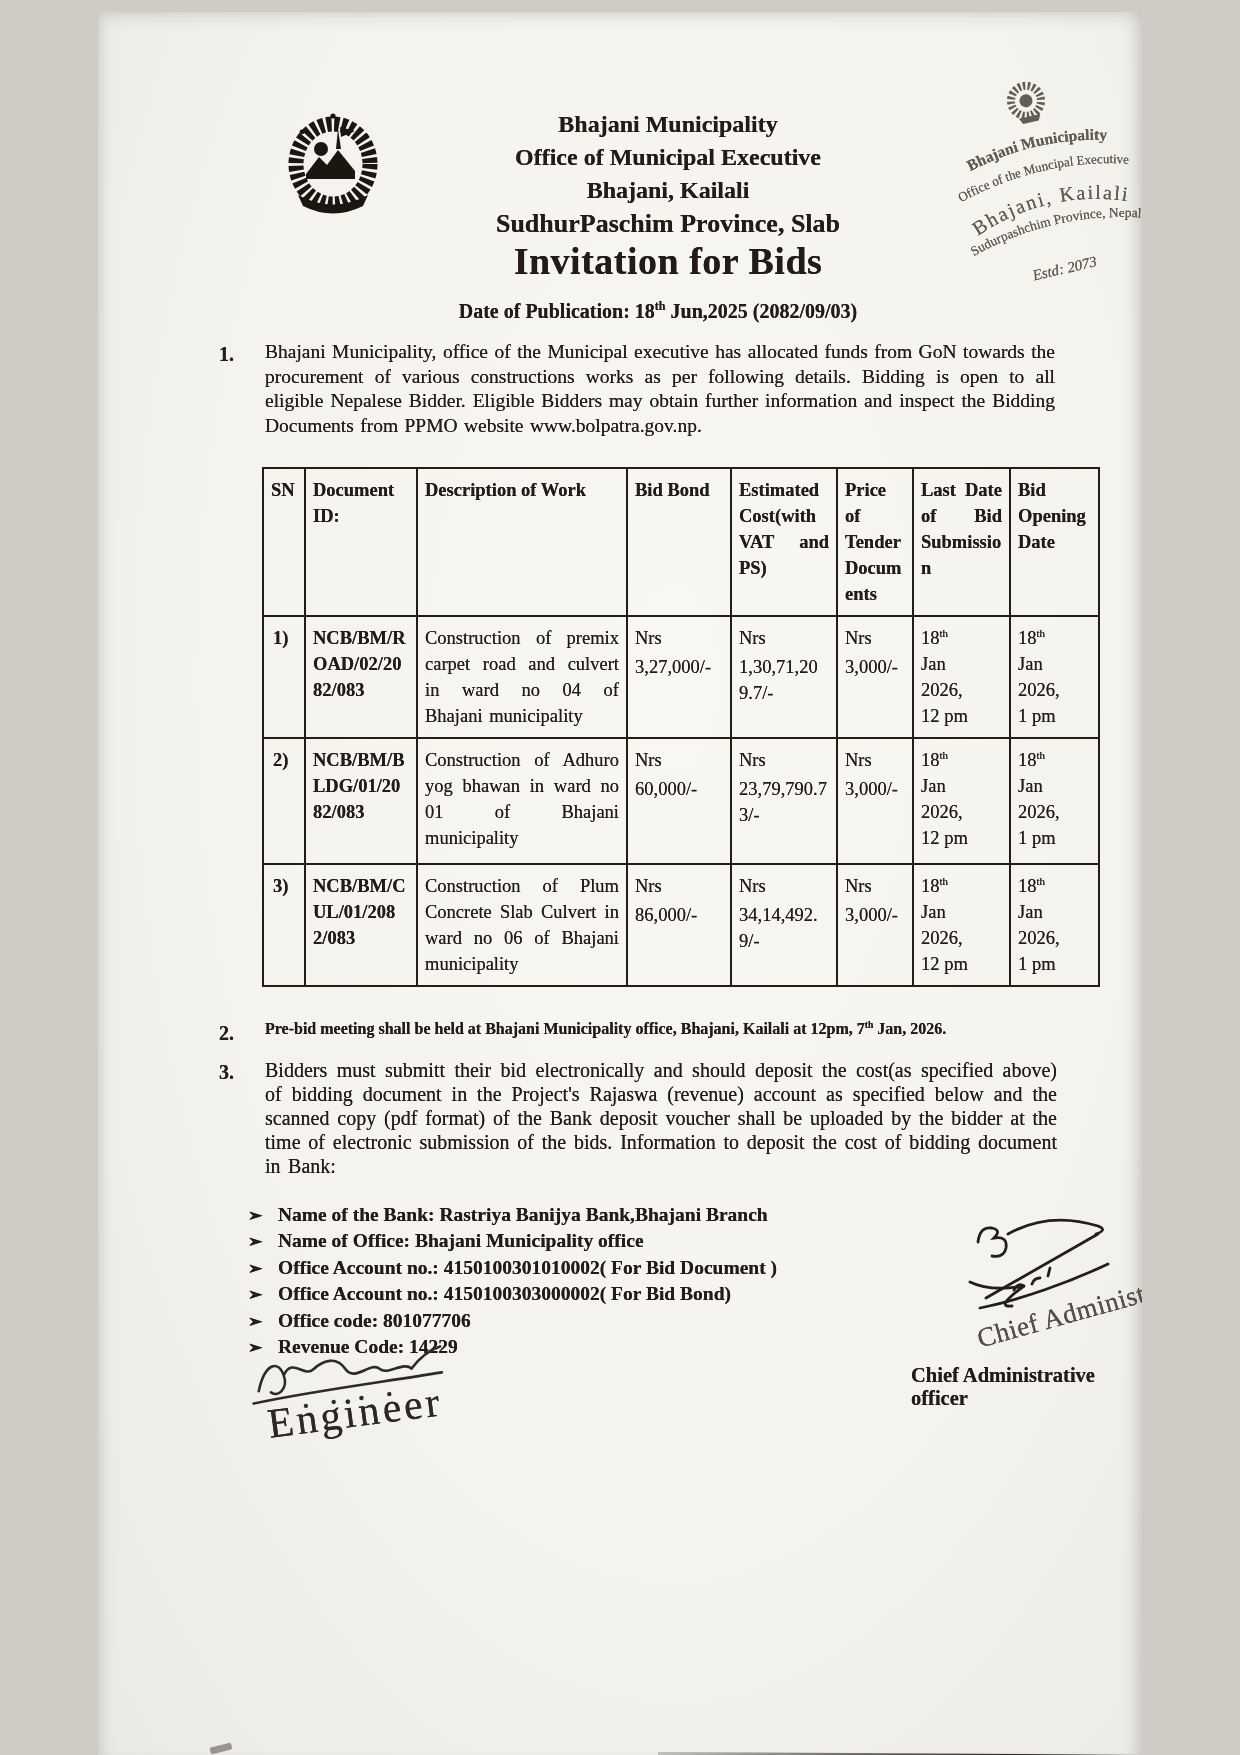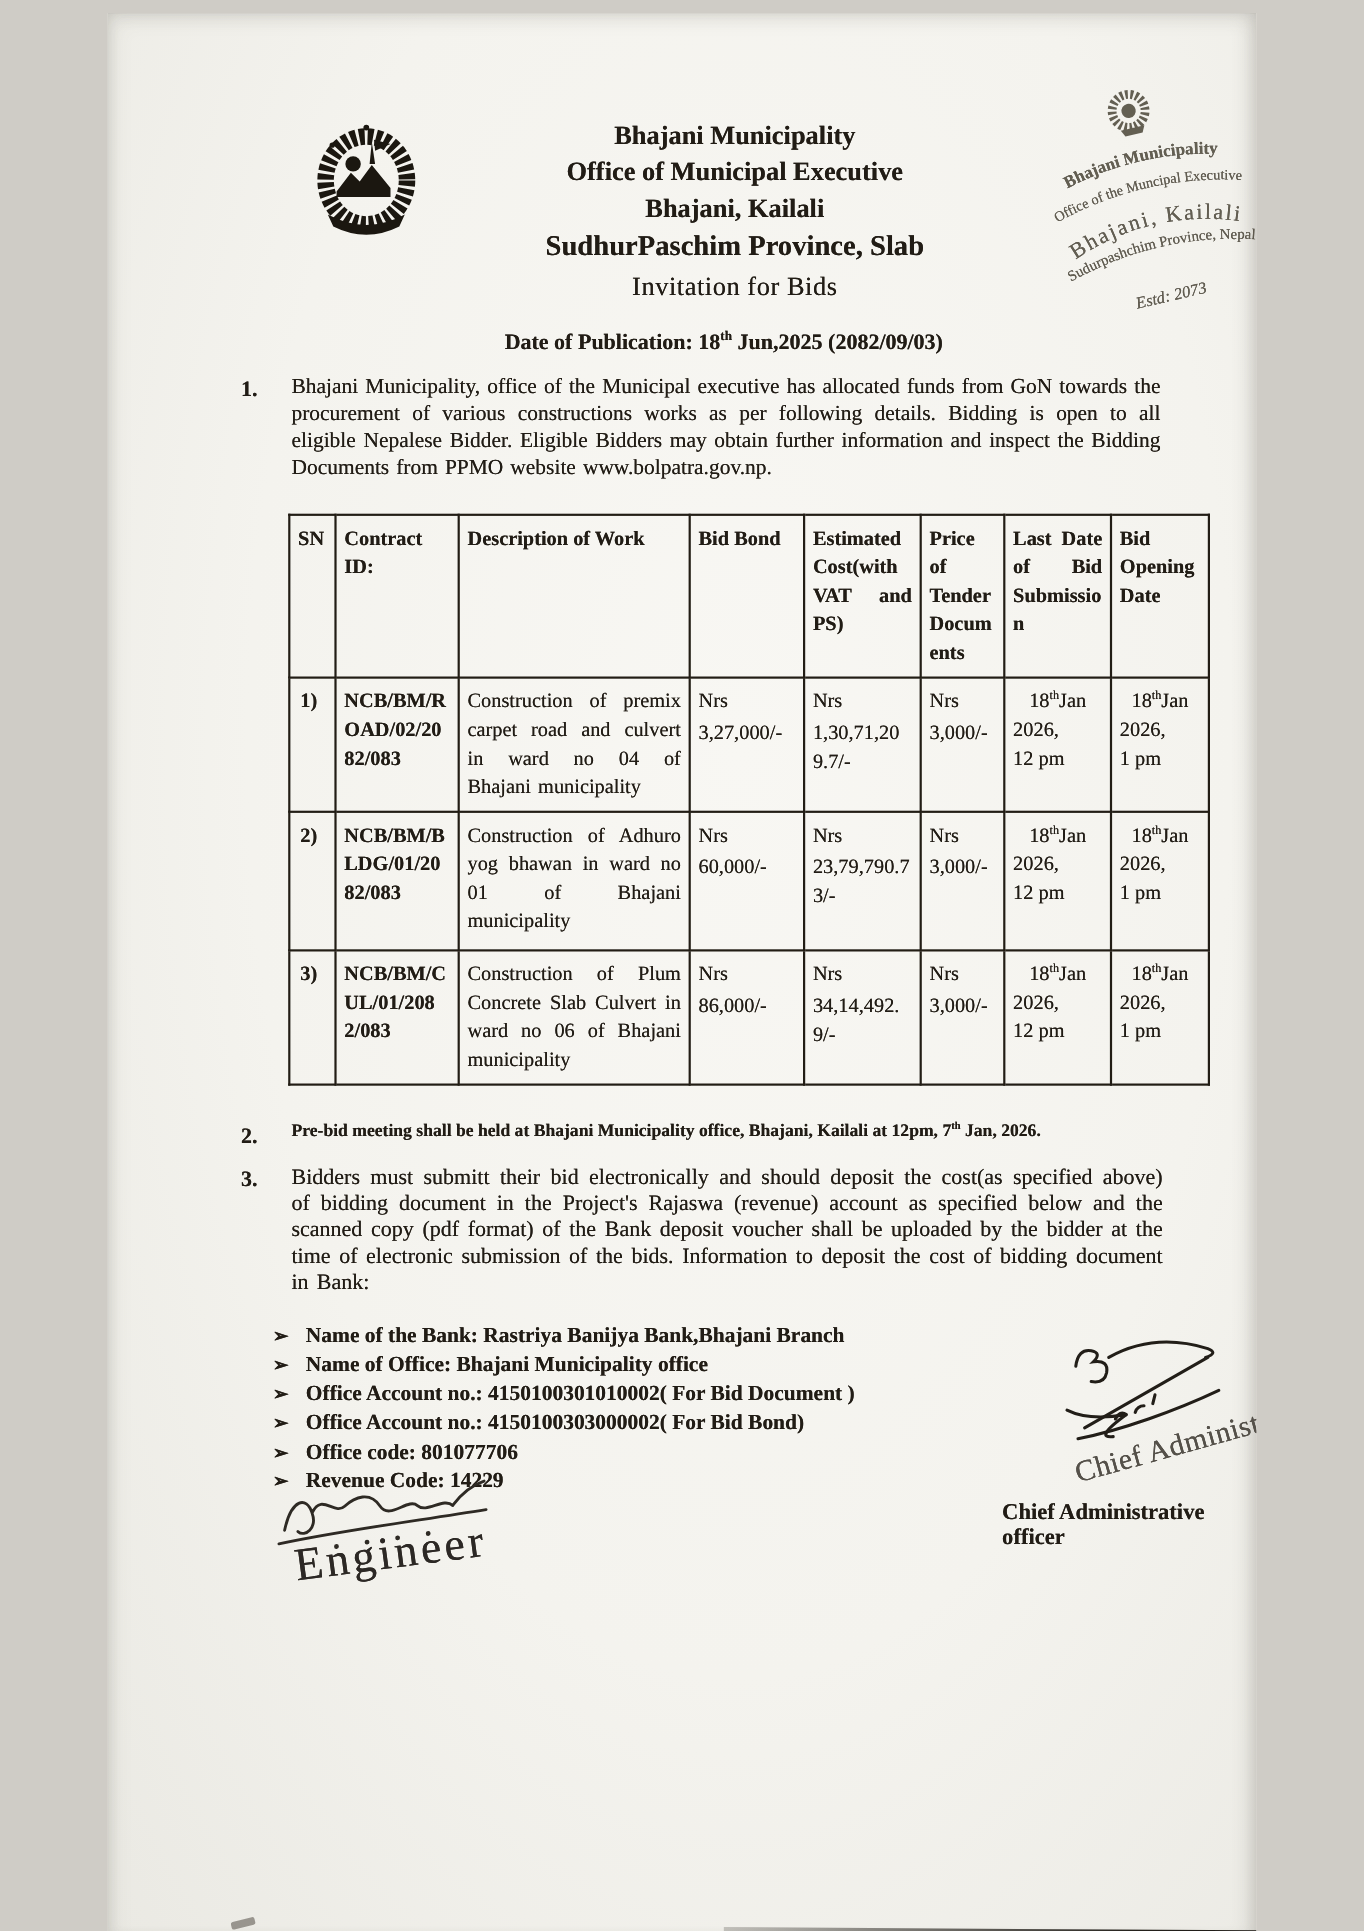--- a/index.html
+++ b/index.html
@@ -9,21 +9,21 @@
     box-shadow:inset -7px 0 16px rgba(95,90,78,.16), inset 0 -5px 12px rgba(95,90,78,.14), inset 6px 6px 18px rgba(95,90,78,.08);
     font-family:"Liberation Serif","DejaVu Serif",serif;
     color:#211c15;
   }
   .abs{position:absolute;}
   .ink{text-shadow:0 0 .5px rgba(28,22,15,.85);}
   
   .title-block{left:310px;top:96px;width:520px;text-align:center;}
   .org{font-weight:bold;font-size:24px;line-height:33px;}
   .org4{font-size:26px;}
-  .doc-title{font-weight:normal;font-size:24px;line-height:38px;margin-top:2px;letter-spacing:.5px;}
+  .doc-title{font-weight:bold;font-size:38px;line-height:38px;margin-top:2px;letter-spacing:.5px;}
   .pub-date{left:280px;top:288px;width:560px;text-align:center;font-weight:bold;font-size:20px;}
   sup.ord{font-size:.60em;vertical-align:super;line-height:0;}
   
   .num{font-weight:bold;font-size:20px;}
   .para{text-align:justify;}
   .p1{left:167px;top:328px;width:790px;font-size:19.5px;line-height:24.6px;word-spacing:1.5px;}
   .n1{left:121px;top:331px;}
   .p2{left:167px;top:1008px;font-size:16px;font-weight:bold;}
   .n2{left:121px;top:1010px;}
   .p3{left:167px;top:1046px;width:792px;font-size:20px;line-height:24px;word-spacing:2.5px;}
@@ -34,21 +34,21 @@
     border:2.4px solid #221d15;vertical-align:top;padding:8px 7px;
     font-size:18.5px;line-height:26px;overflow-wrap:anywhere;
   }
   .bid-table th{font-weight:bold;text-align:justify;}
   .bid-table thead tr{height:146px;}
   .r0{height:120px;} .r1{height:126px;} .r2{height:109px;}
   td.sn{font-weight:bold;padding-left:9px;}
   td.cid{word-break:break-all;font-weight:bold;}
   td.desc{text-align:justify;word-spacing:2px;}
   .amt{margin-top:3px;word-break:break-all;}
-  .dl{display:flex;justify-content:center;}
+  .dl{display:flex;justify-content:space-between;flex-direction:column;}
   
   .bank-list{left:150px;top:1192px;width:700px;}
   .bullet{display:flex;align-items:baseline;height:26.4px;font-size:19.5px;font-weight:bold;}
   .bullet .arrow{width:30px;font-size:17px;flex:0 0 30px;}
   
   .stamp{left:795px;top:58px;}
   .stamp text{font-family:"Liberation Serif","DejaVu Serif",serif;fill:#4f4a3d;}
   
   .engineer{left:170px;top:1388px;font-size:42px;letter-spacing:3px;color:#2c2825;transform:rotate(-7.5deg);transform-origin:left center;}
   .cao-hand{left:880px;top:1312px;width:350px;font-size:27px;color:#55514a;letter-spacing:.5px;transform:rotate(-15.5deg);transform-origin:left center;}
@@ -120,21 +120,21 @@
         <col style="width:210px">
         <col style="width:104px">
       <col style="width:106px">
         <col style="width:76px">
         <col style="width:97px">
         <col style="width:89px">
     </colgroup>
     <thead>
       <tr>
         <th>SN</th>
-        <th>Contract ID:</th>
+        <th>Document ID:</th>
         <th>Description of Work</th>
         <th>Bid Bond</th>
         <th>Estimated Cost(with VAT and PS)</th>
         <th>Price of Tender Documents</th>
         <th>Last Date of Bid Submission</th>
         <th>Bid Opening Date</th>
       </tr>
     </thead>
     <tbody>
       <tr class="r0">

